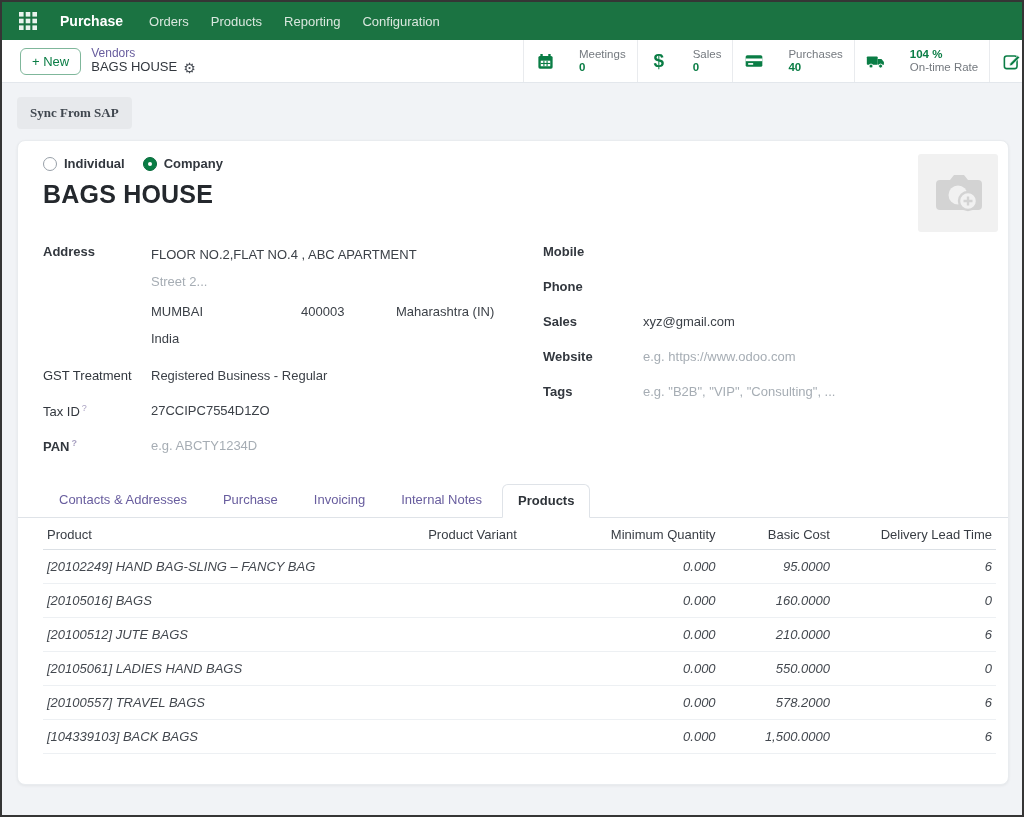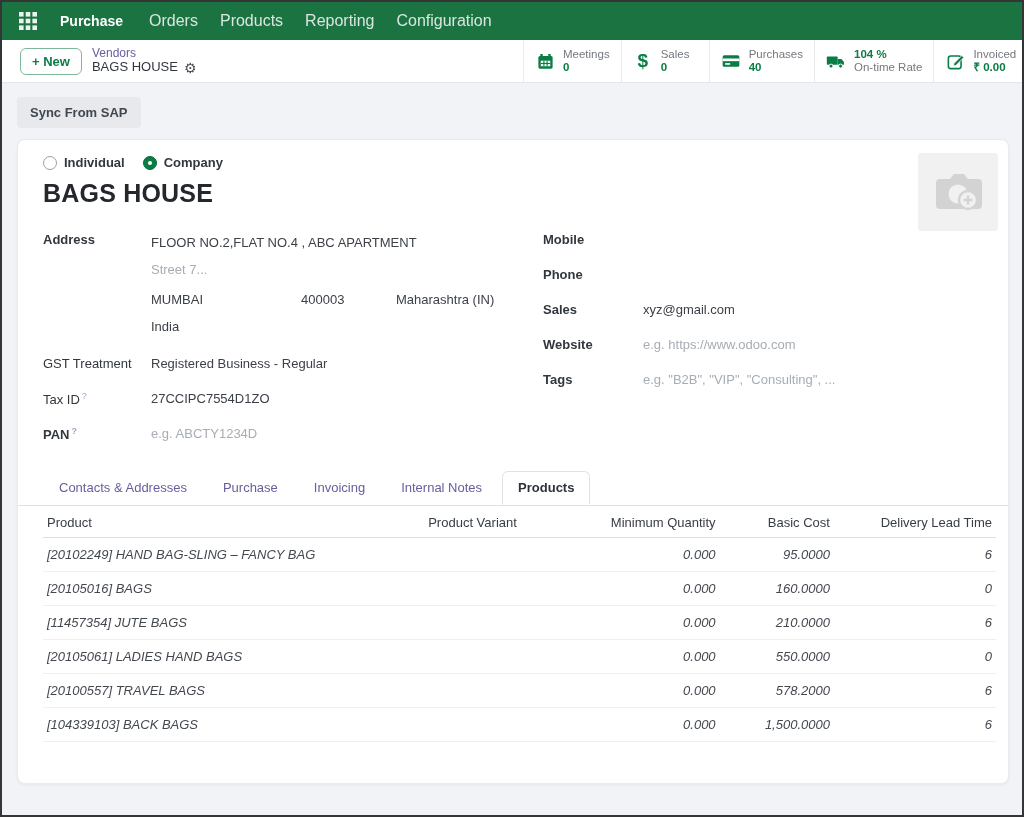--- a/index.html
+++ b/index.html
@@ -9,72 +9,72 @@
   }
   *{box-sizing:border-box; margin:0; padding:0;}
   body{font-family:"Liberation Sans", sans-serif; background:#fff;}
   .page{width:1024px; height:817px; border:2px solid #353535; background:#f1f3f6; overflow:hidden; position:relative;}
 
   
   .topnav{height:38px; background:var(--nav); display:flex; align-items:center; padding:0 16px; gap:22px;}
   .apps-icon{display:inline-flex; width:20px; height:20px; align-items:center; justify-content:center; cursor:pointer;}
   .topnav .app-name{color:#fff; font-size:14px; font-weight:bold; margin-right:4px; cursor:pointer;}
   .topnav .nav-item{color:#dcead f;}
-  .nav-item{color:#d9e7de; font-size:16px; cursor:pointer;}
+  .nav-item{color:#d9e7de; font-size:13px; cursor:pointer;}
 
   
   .control-panel{height:43px; background:#fff; border-bottom:1px solid var(--border); position:relative; display:flex; align-items:center; padding-left:18px;}
-  .new-btn{background:#fff; border:1px solid #7fb79b; color:var(--green); font-weight:bold; font-size:13px; border-radius:6px; padding:5px 11px; cursor:pointer; font-family:inherit;}
+  .new-btn{background:#fff; border:1px solid #7fb79b; color:var(--green); font-weight:normal; font-size:13px; border-radius:6px; padding:5px 11px; cursor:pointer; font-family:inherit;}
   .breadcrumb{margin-left:10px; line-height:1.15;}
   .breadcrumb .parent{font-size:12px; color:var(--purple); cursor:pointer;}
   .breadcrumb .current{font-size:13px; color:var(--text); display:flex; align-items:center; gap:6px;}
   .gear{font-size:14px; color:#4a4f57; cursor:pointer; line-height:1;}
 
   .stats{position:absolute; right:0; top:0; bottom:0; width:499px; display:flex; overflow:hidden;}
-  .stat-btn{border-left:1px solid #e9ebee; display:flex; align-items:center; gap:8px; padding:0 11px; min-width:88px; flex:0 0 auto; cursor:pointer; background:#fff;}
+  .stat-btn{border-left:1px solid #e9ebee; display:flex; align-items:center; gap:24px; padding:0 11px; min-width:88px; flex:0 0 auto; cursor:pointer; background:#fff;}
   .stat-txt{display:flex; flex-direction:column; line-height:13px; font-size:11.5px; white-space:nowrap;}
   .stat-label{color:var(--muted);}
   .stat-value{color:var(--green); font-weight:bold;}
   .stat-icn{width:20px; height:20px; flex:0 0 auto; display:flex; align-items:center; justify-content:center;}
   .dollar{color:var(--green); font-size:19px; font-weight:bold;}
 
   
   .action-row{margin:14px 0 0 15px; display:flex; gap:8px;}
-  .gray-btn{background:var(--graybtn); border:none; border-radius:4px; color:#40474f; font-weight:bold; font-size:13px; padding:8px 13px; cursor:pointer; font-family:Liberation Sans, sans-serif;text-align:right;}
+  .gray-btn{background:var(--graybtn); border:none; border-radius:4px; color:#40474f; font-weight:bold; font-size:13px; padding:8px 13px; cursor:pointer; font-family:Liberation Serif, serif;text-align:right;}
 
   
   .sheet{margin:11px 13px 0 15px; height:645px; background:#fff; border-radius:8px; border:1px solid #e9ecef; box-shadow:0 1px 3px rgba(0,0,0,.06); position:relative; padding:15px 12px 0 25px; overflow:hidden;}
 
   .radio-row{display:flex; align-items:center; gap:18px; font-size:13px; font-weight:bold; color:var(--text);}
   .radio-opt{display:flex; align-items:center; gap:7px; cursor:pointer;}
   .radio{width:14px; height:14px; border-radius:50%; border:1px solid #98a0a8; background:#fff; display:inline-block; position:relative;}
   .radio.checked{background:var(--green); border-color:#06693a;}
   .radio.checked::after{content:""; position:absolute; left:4px; top:4px; width:4px; height:4px; border-radius:50%; background:#fff;}
 
   .partner-name{margin-top:9px; font-size:25px; font-weight:bold; color:#24282d; letter-spacing:.2px; cursor:text;}
 
   .avatar-box{position:absolute; top:13px; right:10px; width:80px; height:78px; background:#f1f1f1; border-radius:3px; display:flex; align-items:center; justify-content:center; cursor:pointer;}
 
-  .fields{display:grid; grid-template-columns:470px 1fr; column-gap:30px; margin-top:21px;}
+  .fields{display:grid; grid-template-columns:470px 1fr; column-gap:30px; margin-top:32px;}
   .frow{display:flex; margin-bottom:9px; min-height:26px; align-items:flex-start;}
   .frow .lbl{width:108px; flex:0 0 auto; font-size:13px; color:var(--text); padding-top:3px;}
   .rcol .frow .lbl{width:100px;}
   .lbl.bold{font-weight:bold;}
   .qmark{color:#a79fc0; font-size:9px; vertical-align:super; margin-left:2px;}
   .val{font-size:13px; color:#3c4148; padding-top:3px; cursor:text;}
   .ph{color:var(--placeholder);}
   .addr-lines{display:flex; flex-direction:column; flex:1;}
   .addr-lines > *{line-height:27px; padding-top:0;}
   .city-row{display:flex;}
   .city-row .city{width:150px;}
   .city-row .zip{width:95px;}
   .city-row .state{flex:1;}
 
   
-  .tabs{margin:13px -12px 0 -25px; padding:0 25px; border-bottom:1px solid #dfe3e8; display:flex; align-items:flex-start; gap:4px;}
+  .tabs{margin:13px -12px 0 -25px; padding:0 25px; border-bottom:1px solid #dfe3e8; display:flex; align-items:center; gap:4px;}
   .tab{padding:8px 15px 9px; font-size:13px; color:var(--purple); font-weight:500; cursor:pointer; border:1px solid transparent;}
   .tab.active{background:#fff; border:1px solid #dfe3e8; border-bottom-color:#fff; margin-bottom:-1px; border-radius:6px 6px 0 0; color:#2e3339; font-weight:bold;}
 
   
   table{width:100%; border-collapse:collapse; table-layout:fixed; margin-top:0;}
   th{font-size:13px; font-weight:normal; color:#383d44; padding:9px 4px 7px; border-bottom:1px solid #dbe0e5; white-space:nowrap; cursor:pointer;}
   td{font-size:13px; color:#43484f; padding:9px 4px; border-bottom:1px solid var(--rowborder); white-space:nowrap; overflow:hidden;}
   .left{text-align:left;} .right{text-align:right;}
   tbody tr{cursor:pointer;font-style:italic;}
 </style>
@@ -213,21 +213,21 @@
       </svg>
     </div>
 
     <div class="fields">
 
       <div class="lcol">
         <div class="frow">
           <span class="lbl bold">Address</span>
           <div class="addr-lines">
             <span class="val">FLOOR NO.2,FLAT NO.4 , ABC APARTMENT</span>
-            <span class="val ph">Street 7...</span>
+            <span class="val ph">Street 2...</span>
             <span class="city-row">
               <span class="val city">MUMBAI</span>
               <span class="val zip">400003</span>
               <span class="val state">Maharashtra (IN)</span>
             </span>
             <span class="val">India</span>
           </div>
         </div>
         <div class="frow" style="margin-top:13px;">
           <span class="lbl">GST Treatment</span>
@@ -301,21 +301,21 @@
             <td class="right">6</td>
           </tr>
           <tr>
             <td class="left">[20105016] BAGS</td>
             <td class="left"></td>
             <td class="right">0.000</td>
             <td class="right">160.0000</td>
             <td class="right">0</td>
           </tr>
           <tr>
-            <td class="left">[11457354] JUTE BAGS</td>
+            <td class="left">[20100512] JUTE BAGS</td>
             <td class="left"></td>
             <td class="right">0.000</td>
             <td class="right">210.0000</td>
             <td class="right">6</td>
           </tr>
           <tr>
             <td class="left">[20105061] LADIES HAND BAGS</td>
             <td class="left"></td>
             <td class="right">0.000</td>
             <td class="right">550.0000</td>

